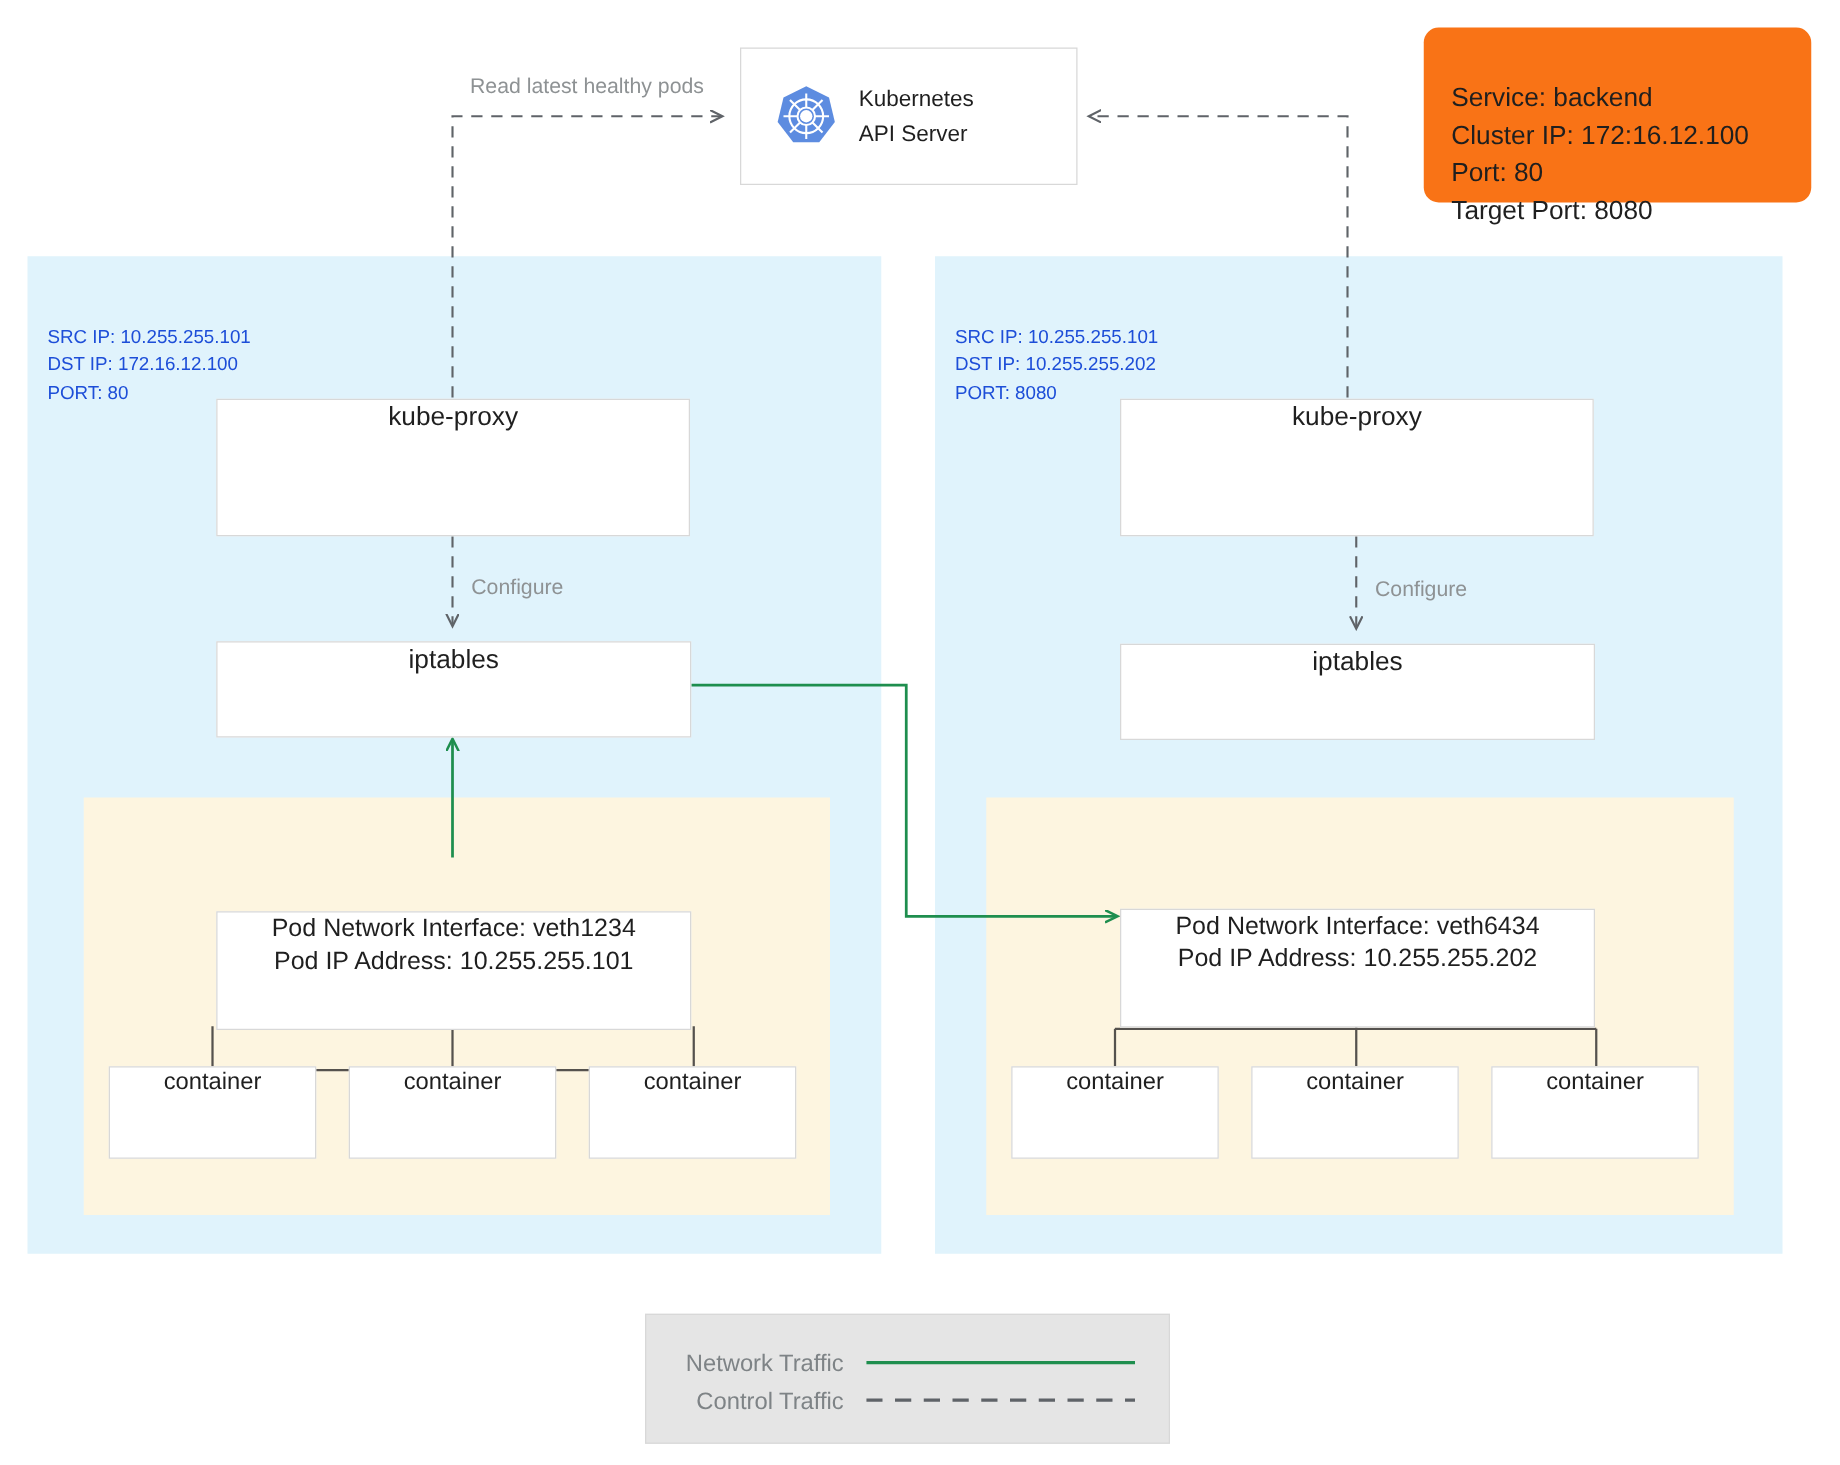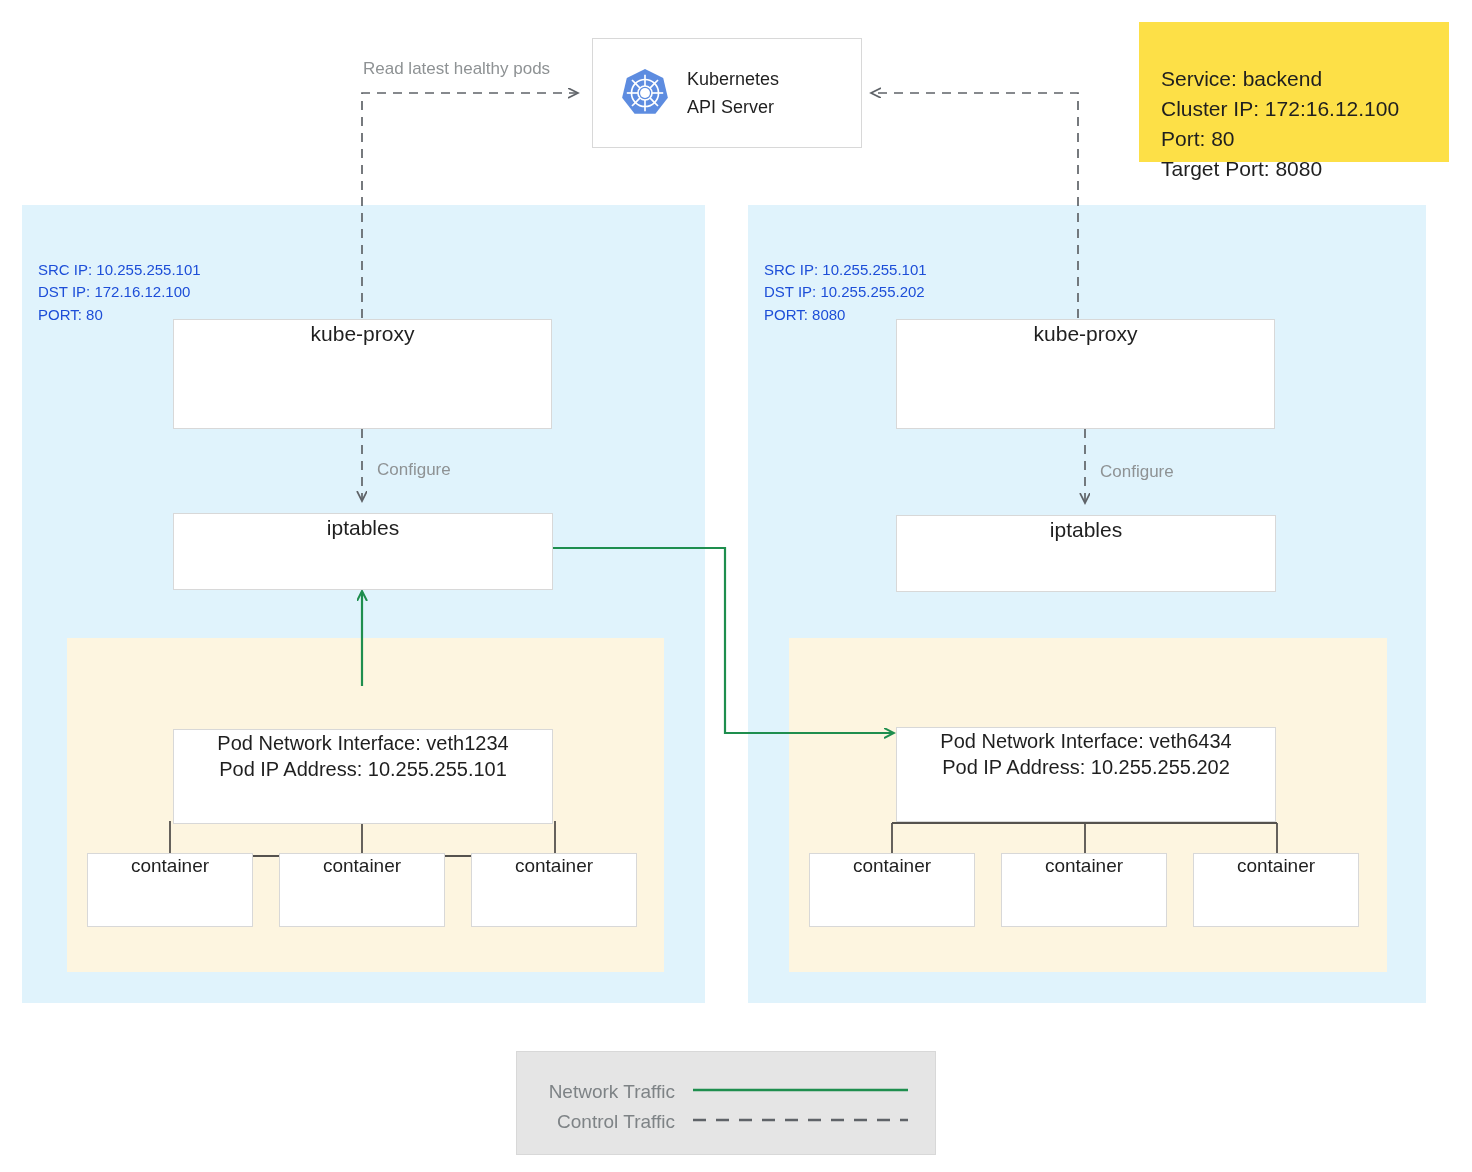--- a/index.html
+++ b/index.html
@@ -33,23 +33,23 @@
 
   
   .api-box{
     background:#ffffff;border:1px solid #d8d8d8;
     display:flex;align-items:center;gap:16px;padding-left:26px;
   }
   .api-label{font-size:18px;line-height:28px;color:#1f1f1f;white-space:pre-line;}
 
   
   .svc-box{
-    background:#fde047;
+    background:#f97316;
     font-size:21px;line-height:30px;color:#1f1f1f;
-    padding:12px 0 12px 22px;white-space:pre-line;
+    padding:12px 0 12px 22px;white-space:pre-line;border-radius:12px;
   }
 
   
   .legend-box{background:#e5e5e5;border:1px solid #d8d8d8;}
   .legend-label{
     color:#7e8386;font-size:19px;text-align:right;line-height:30px;
   }
 
   
   .edge-label{color:#8e9294;font-size:17px;white-space:nowrap;}
@@ -157,21 +157,21 @@
   <span>SRC IP: 10.255.255.101
 DST IP: 172.16.12.100
 PORT: 80</span>
 </div>
 <div class="abs node-meta" style="left:764px;top:236px;width:320px;">
   <span>SRC IP: 10.255.255.101
 DST IP: 10.255.255.202
 PORT: 8080</span>
 </div>
 
-<div class="abs edge-label" style="left:363px;top:59px;">
+<div class="abs edge-label" style="left:376px;top:59px;">
   <span>Read latest healthy pods</span>
 </div>
 <div class="abs edge-label" style="left:377px;top:460px;">
   <span>Configure</span>
 </div>
 <div class="abs edge-label" style="left:1100px;top:462px;">
   <span>Configure</span>
 </div>
 
 <div class="abs wbox box-kubeproxy" style="left:173px;top:319px;width:379px;height:110px;">

